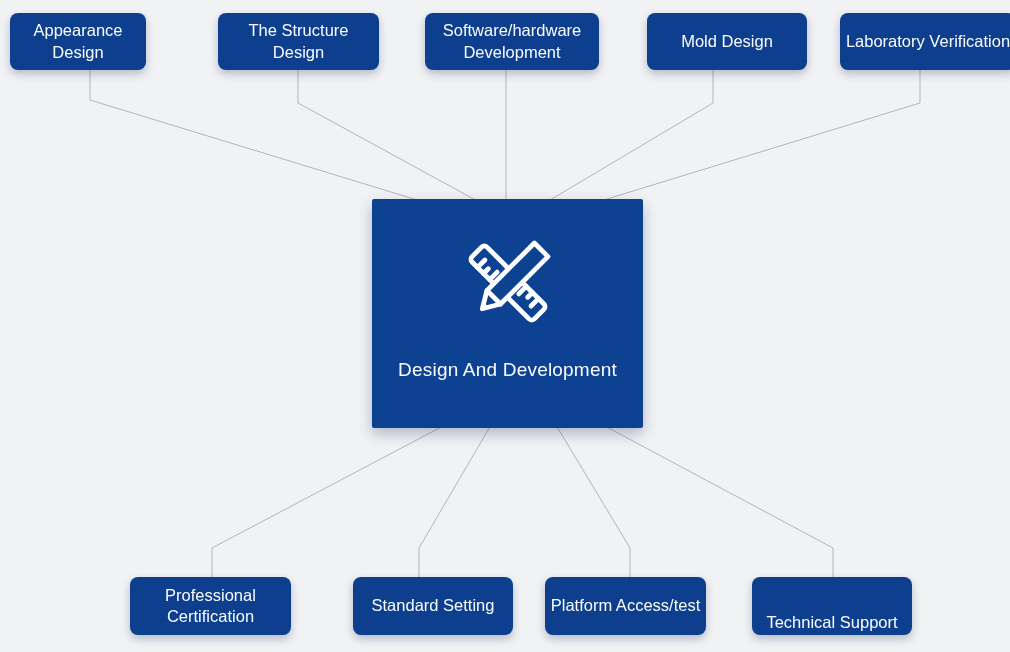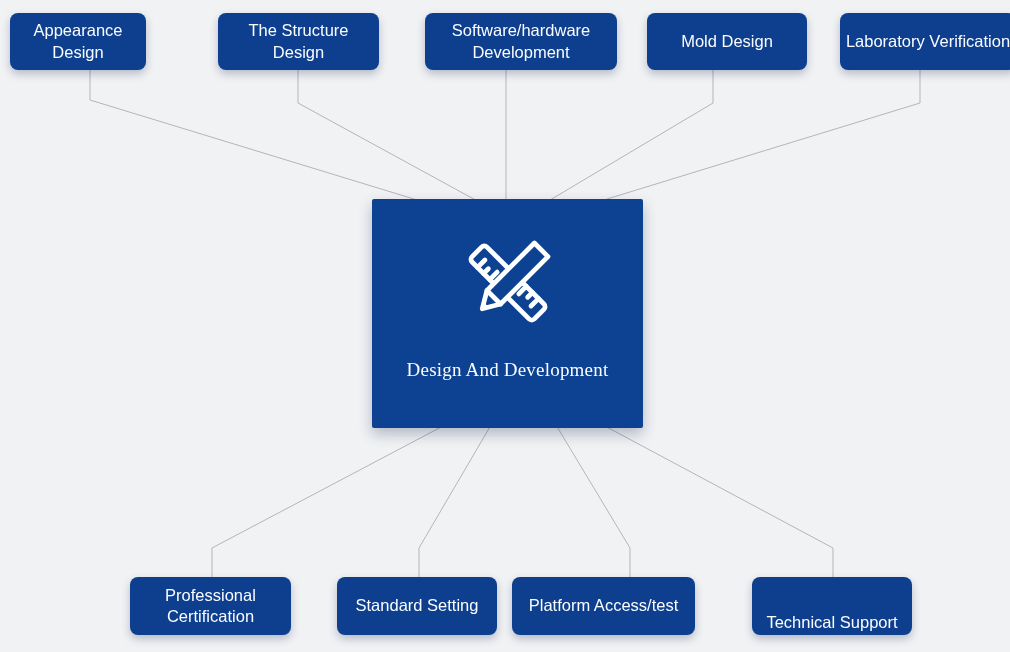--- a/index.html
+++ b/index.html
@@ -45,44 +45,43 @@
     text-align: center;
     font-size: 16.5px;
     line-height: 1.28;
     padding: 2px 4px;
     box-shadow: 0 4px 8px rgba(25, 45, 85, 0.28);
   }
 
   .row-top .node { top: 13px; height: 57px; }
   .t1 { left: 10px;  width: 136px; justify-content: flex-end; }
   .t2 { left: 218px; width: 161px; justify-content: center; }
-  .t3 { left: 425px; width: 192px; }
+  .t3 { left: 425px; width: 174px; }
   .t4 { left: 647px; width: 160px; }
   .t5 { left: 840px; width: 176px; }
 
   .row-bottom .node { top: 577px; height: 58px; }
   .b1 { left: 130px; width: 161px; }
-  .b2 { left: 337px; width: 160px; }
-  .b3 { left: 512px; width: 183px; }
+  .b2 { left: 353px; width: 160px; }
+  .b3 { left: 545px; width: 161px; }
   .b4 { left: 752px; width: 160px; align-items: flex-end; }
 
   .center-node {
     position: absolute;
     z-index: 2;
     left: 372px;
     top: 199px;
     width: 271px;
     height: 229px;
     background: var(--center-box-color);
     border-radius: 2px;
     display: flex;
     flex-direction: column;
     align-items: center;
     box-shadow: 0 6px 14px rgba(25, 45, 85, 0.3);
-    font-family: Liberation Serif, serif;
   }
   .center-node .icon-wrap {
     margin-top: 38px;
     width: 92px;
     height: 92px;
   }
   .center-node .label {
     margin-top: 30px;
     color: var(--text-color);
     font-size: 19px;

